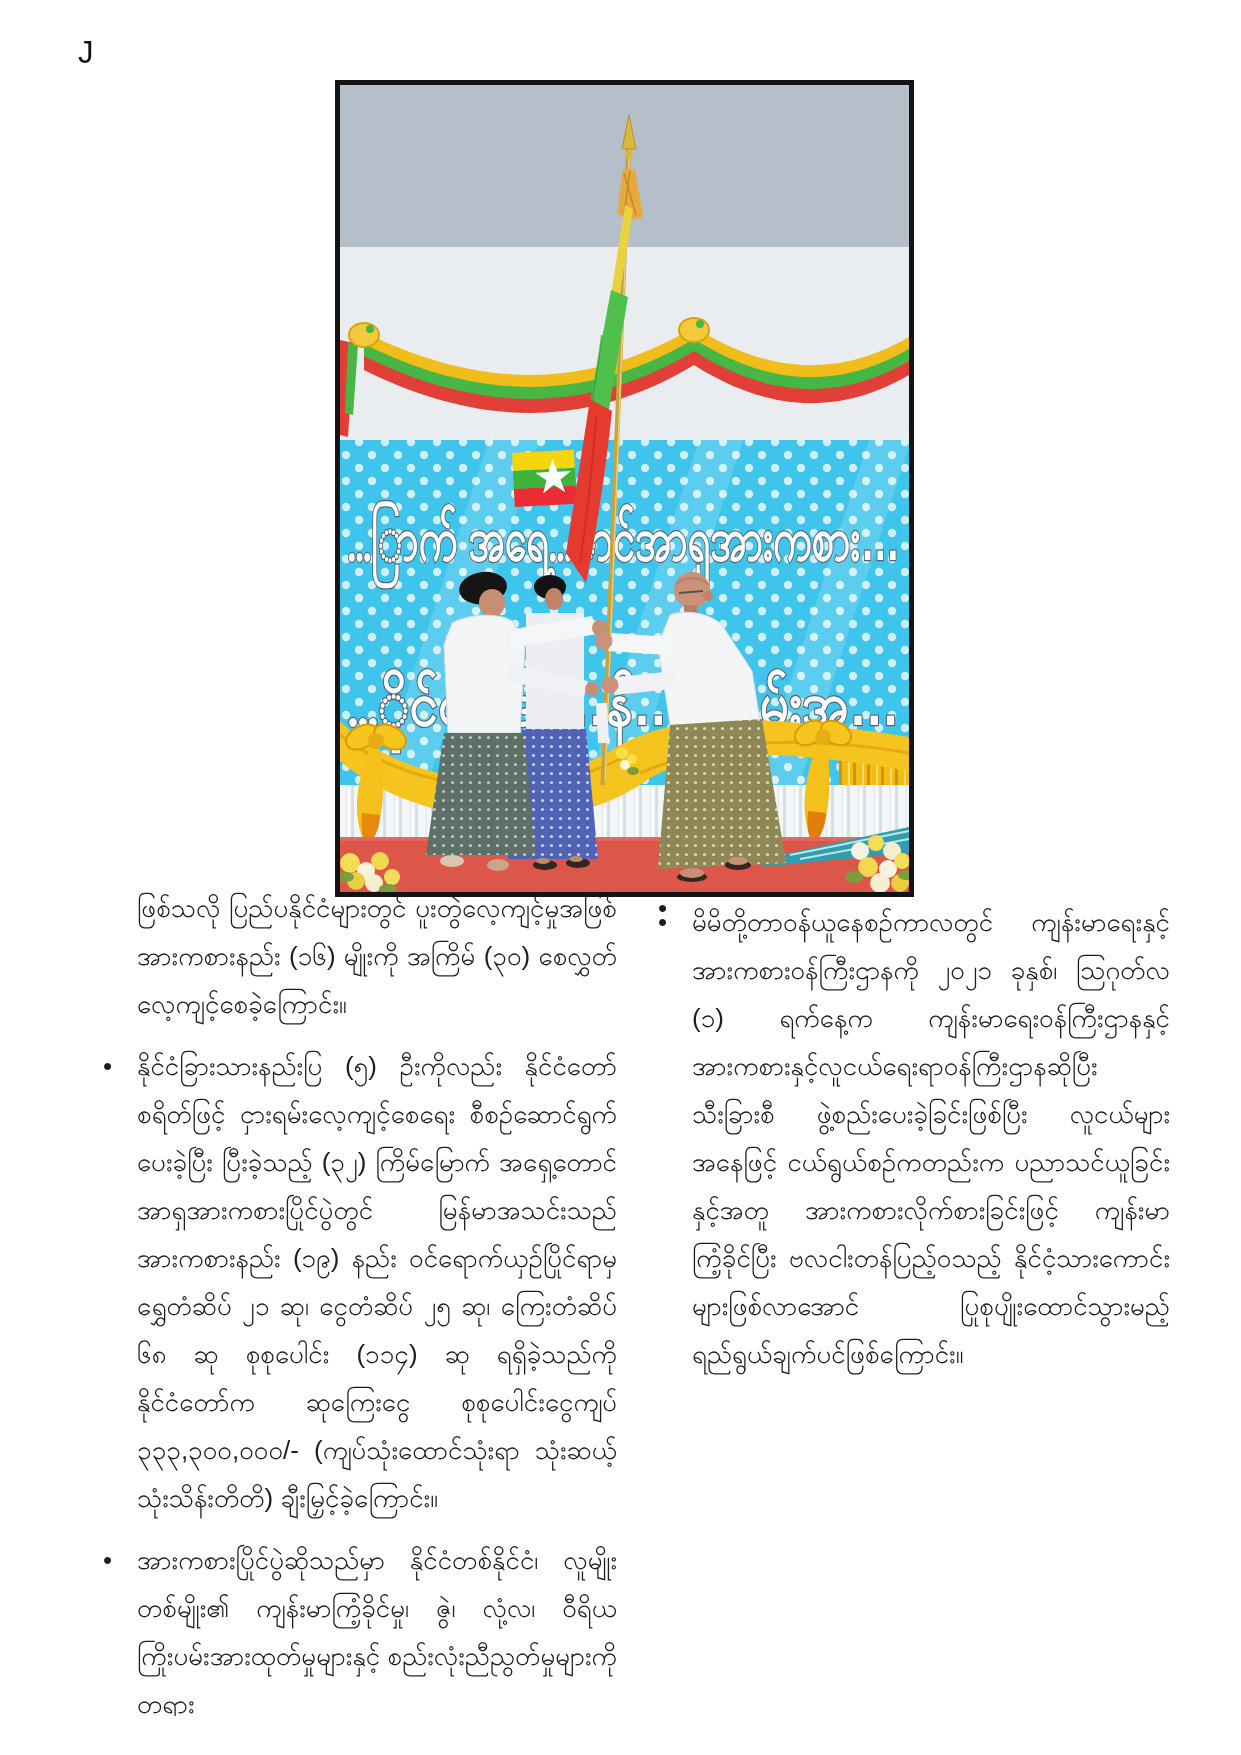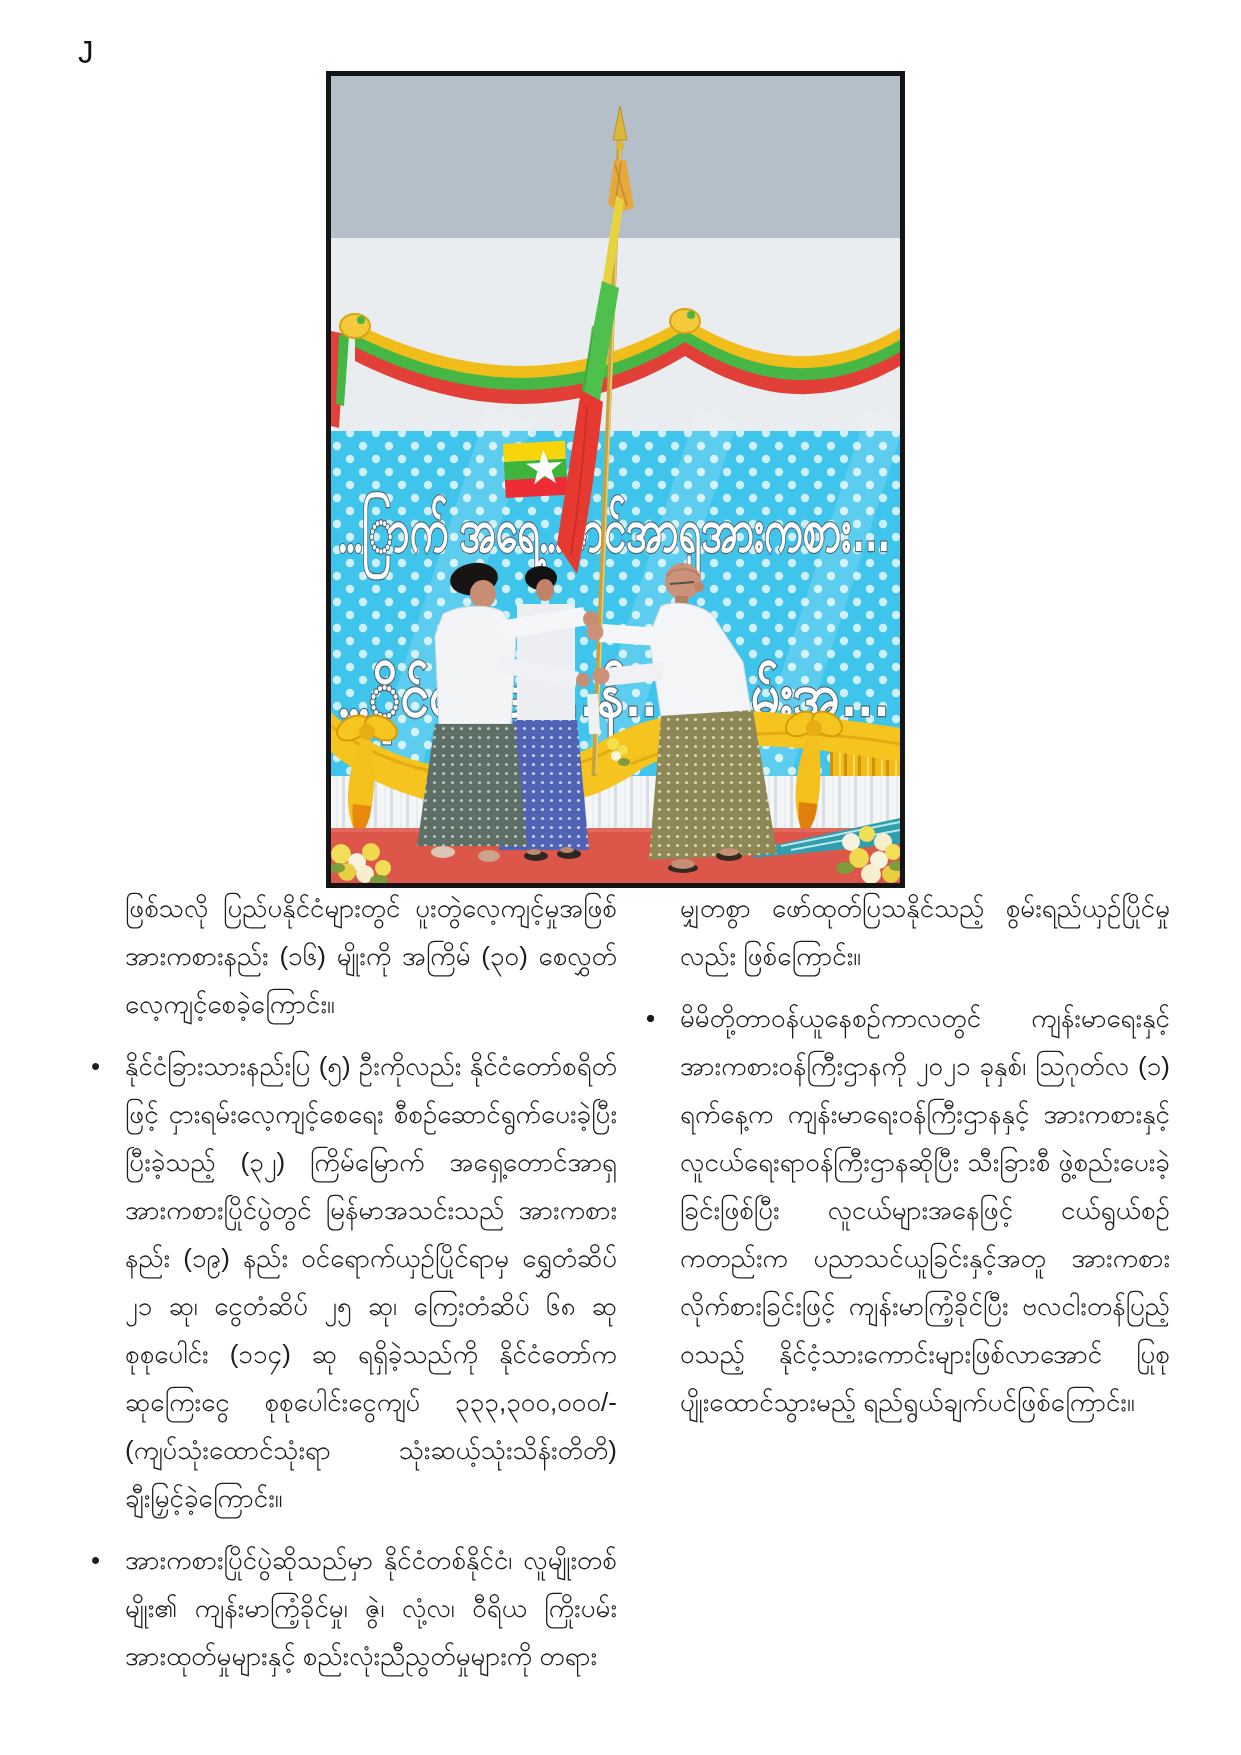--- a/index.html
+++ b/index.html
@@ -22,35 +22,35 @@
   }
   .photo-frame svg{display:block;}
   .col{
     position:absolute;top:884px;
     font-size:26px;line-height:48px;
     color:#1d1d1d;text-align:justify;
     max-height:832px;overflow:hidden;
   }
   .col-left{left:88px;width:529px;}
   .col-right{left:643px;width:527px;}
-  .para{position:relative;padding-left:37px;margin:0 0 14px 0;}
+  .para{position:relative;padding-left:37px;margin:0 0 14px 12px;}
   .para .bullet{
     position:absolute;left:3px;top:0;
     font-size:26px;color:#1d1d1d;
   }
   .banner-caption{font-weight:bold;paint-order:stroke;}
 </style>
 </head>
 <body>
 
 <div class="page">
 
   <div class="margin-letter">J</div>
 
-  <figure class="photo-frame" style="margin:0">
+  <figure class="photo-frame" style="margin:9px">
     <svg viewBox="0 0 569 807" width="569" height="807">
       <defs>
         <pattern id="dots" width="26" height="26" patternUnits="userSpaceOnUse">
           <circle cx="6" cy="6" r="4.2" fill="#ffffff" opacity="0.75"></circle>
           <circle cx="19" cy="19" r="4.2" fill="#ffffff" opacity="0.75"></circle>
         </pattern>
         <pattern id="skirt" width="16" height="70" patternUnits="userSpaceOnUse">
           <rect width="16" height="70" fill="#f4f6f8"></rect>
           <rect x="11" width="3" height="70" fill="#d8dee5"></rect>
           <rect x="5.5" width="1.5" height="70" fill="#e4e9ee"></rect>
@@ -248,23 +248,20 @@
       <span>နိုင်ငံခြားသားနည်းပြ (၅) ဦးကိုလည်း နိုင်ငံတော်စရိတ်ဖြင့် ငှားရမ်းလေ့ကျင့်စေရေး စီစဉ်ဆောင်ရွက်ပေးခဲ့ပြီး ပြီးခဲ့သည့် (၃၂) ကြိမ်မြောက် အရှေ့တောင်အာရှအားကစားပြိုင်ပွဲတွင် မြန်မာအသင်းသည် အားကစားနည်း (၁၉) နည်း ဝင်ရောက်ယှဉ်ပြိုင်ရာမှ ရွှေတံဆိပ် ၂၁ ဆု၊ ငွေတံဆိပ် ၂၅ ဆု၊ ကြေးတံဆိပ် ၆၈ ဆု စုစုပေါင်း (၁၁၄) ဆု ရရှိခဲ့သည်ကို နိုင်ငံတော်က ဆုကြေးငွေ စုစုပေါင်းငွေကျပ် ၃၃၃,၃၀၀,၀၀၀/- (ကျပ်သုံးထောင်သုံးရာ သုံးဆယ့်သုံးသိန်းတိတိ) ချီးမြှင့်ခဲ့ကြောင်း။</span>
     </div>
     <div class="para">
       <span class="bullet">•</span>
       <span>အားကစားပြိုင်ပွဲဆိုသည်မှာ နိုင်ငံတစ်နိုင်ငံ၊ လူမျိုးတစ်မျိုး၏ ကျန်းမာကြံ့ခိုင်မှု၊ ဇွဲ၊ လုံ့လ၊ ဝီရိယ ကြိုးပမ်းအားထုတ်မှုများနှင့် စည်းလုံးညီညွတ်မှုများကို တရား</span>
     </div>
   </div>
 
   <div class="col col-right">
     <div class="para">
-      <span>မျှတစွာ ဖော်ထုတ်ပြသနိုင်သည့် စွမ်းရည်ယှဉ်ပြိုင်မှုလည်း ဖြစ်ကြောင်း။</span>
-    </div>
-    <div class="para">
       <span class="bullet">•</span>
     </div>
     <div class="para">
       <span class="bullet">•</span>
       <span>မိမိတို့တာဝန်ယူနေစဉ်ကာလတွင် ကျန်းမာရေးနှင့် အားကစားဝန်ကြီးဌာနကို ၂၀၂၁ ခုနှစ်၊ ဩဂုတ်လ (၁) ရက်နေ့က ကျန်းမာရေးဝန်ကြီးဌာနနှင့် အားကစားနှင့်လူငယ်ရေးရာဝန်ကြီးဌာနဆိုပြီး သီးခြားစီ ဖွဲ့စည်းပေးခဲ့ခြင်းဖြစ်ပြီး လူငယ်များအနေဖြင့် ငယ်ရွယ်စဉ်ကတည်းက ပညာသင်ယူခြင်းနှင့်အတူ အားကစားလိုက်စားခြင်းဖြင့် ကျန်းမာကြံ့ခိုင်ပြီး ဗလငါးတန်ပြည့်ဝသည့် နိုင်ငံ့သားကောင်းများဖြစ်လာအောင် ပြုစုပျိုးထောင်သွားမည့် ရည်ရွယ်ချက်ပင်ဖြစ်ကြောင်း။</span>
     </div>
   </div>
 
 </div>
 

